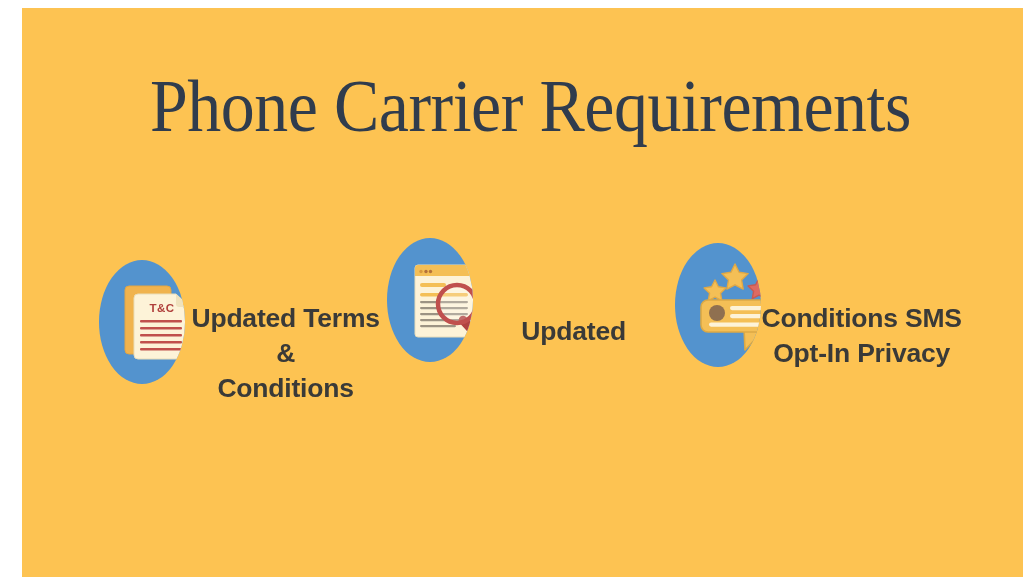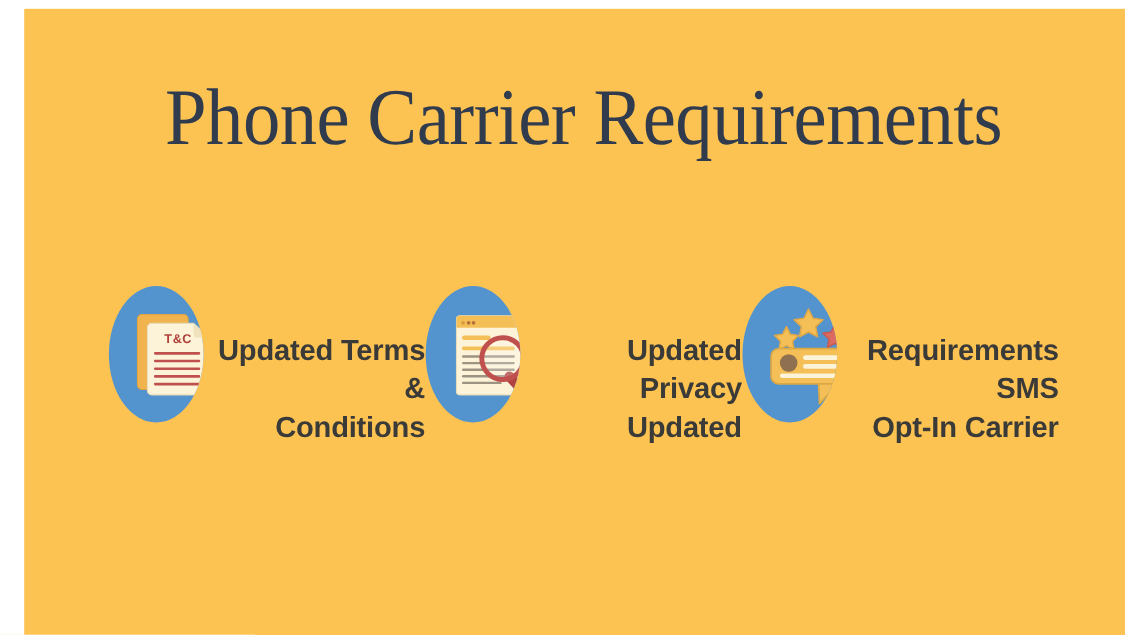--- a/index.html
+++ b/index.html
@@ -84,21 +84,21 @@
     margin-top: 63px;
     text-align: center;
     font-family: "Liberation Sans", "DejaVu Sans", sans-serif;
     font-weight: bold;
     font-size: 26.5px;
     line-height: 1.33;
     color: #3a3a38;
     letter-spacing: -0.2px;
     width: 290px;
   }
-  .cap-line { display: block; text-align: right; }
+  .cap-line { display: block; }
 </style>
 </head>
 <body>
 
 <div id="slide">
 
   <div id="title">Phone Carrier Requirements</div>
 
   <div id="columns">
 
@@ -151,21 +151,20 @@
             <rect x="33" y="87" width="36" height="2.2" rx="1.1"></rect>
           </g>
 
           <rect x="76" y="76" width="9" height="22" rx="4.5" fill="#b04340" transform="rotate(-42 80.5 87)"></rect>
 
           <circle cx="70" cy="66" r="19" fill="#ffffff" fill-opacity="0.22"></circle>
           <circle cx="70" cy="66" r="19" fill="none" stroke="#c0504d" stroke-width="4.5"></circle>
         </svg>
       </div>
       <div class="caption">
-        <span class="cap-line">Updated Privacy</span>
         <span class="cap-line">Updated</span>
       </div>
     </div>
 
     <div class="column">
       <div class="icon-circle">
         <svg class="icon-svg" viewBox="0 0 124 124">
 
           <g>
             <path d="M36 31 l3.4 6.8 7.5 1.1 -5.4 5.3 1.3 7.5 -6.8 -3.5 -6.7 3.5 1.3 -7.5 -5.5 -5.3 7.5 -1.1 z" transform="translate(4,6)" fill="#f4bf56" stroke="#e0a846" stroke-width="1.4" stroke-linejoin="round"></path>
@@ -184,19 +183,19 @@
           <circle cx="42" cy="70" r="8" fill="#8f7050"></circle>
 
           <g fill="#fdf3d8">
             <rect x="55" y="63" width="36" height="4.2" rx="2.1"></rect>
             <rect x="55" y="71" width="36" height="4.2" rx="2.1"></rect>
             <rect x="34" y="79.5" width="57" height="4.2" rx="2.1"></rect>
           </g>
         </svg>
       </div>
       <div class="caption">
-        <span class="cap-line">Requirements SMS</span>
-        <span class="cap-line">Opt-In Carrier</span>
+        <span class="cap-line">Conditions SMS</span>
+        <span class="cap-line">Opt-In Privacy</span>
       </div>
     </div>
 
   </div>
 </div>
 
 </body></html>

